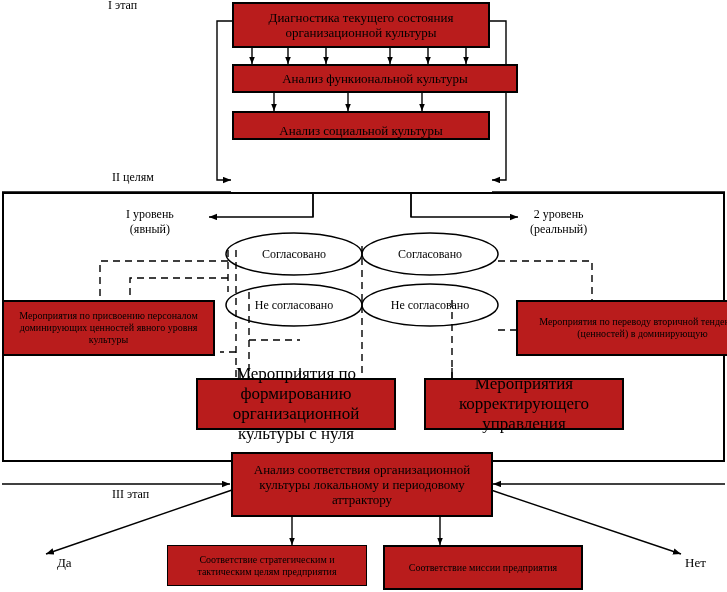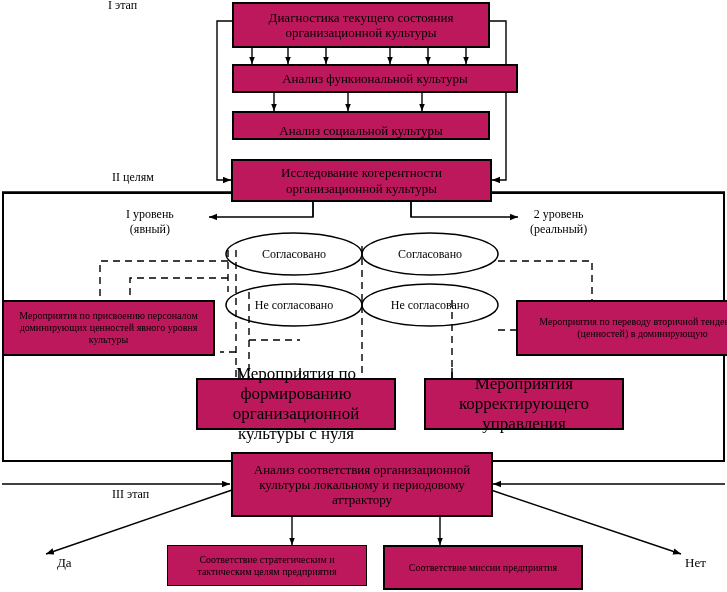--- a/index.html
+++ b/index.html
@@ -1,20 +1,20 @@
 <!DOCTYPE html>
 <html><head>
 <meta charset="utf-8">
 <style>
   html,body{margin:0;padding:0;background:#fff;}
   body{width:727px;height:592px;position:relative;
        font-family:"Liberation Serif","DejaVu Serif",serif;color:#000;}
   #root{position:absolute;left:0;top:0;width:727px;height:592px;overflow:hidden;}
   svg.layer{position:absolute;left:0;top:0;width:727px;height:592px;pointer-events:none;}
-  .box{position:absolute;border:2px solid #000;background:#be185d;
+  .box{position:absolute;border:2px solid #000;background:#b91c1c;
        display:flex;align-items:center;justify-content:center;text-align:center;
        box-sizing:border-box;line-height:1.18;}
   .box.thin{border-width:1px;}
   .box span{display:block;padding:0 4px;}
   .lbl{position:absolute;white-space:nowrap;}
   .ell{position:absolute;display:flex;align-items:center;justify-content:center;
        text-align:left;white-space:nowrap;}
   .ell span{position:relative;z-index:2;}
   .frame{position:absolute;border:2px solid #000;box-sizing:border-box;background:transparent;}
   .f13{font-size:13px;}
@@ -116,23 +116,20 @@
   </div>
 
   <div class="box f13" style="left:232px;top:64px;width:286px;height:29px;">
     <span>Анализ функиональной культуры</span>
   </div>
 
   <div class="box f13" style="left:232px;top:111px;width:258px;height:29px;align-items:flex-end;">
     <span>Анализ социальной культуры</span>
   </div>
 
-  <div class="box f13" style="left:231px;top:159px;width:261px;height:43px;">
-    <span>Исследование когерентности организационной культуры</span>
-  </div>
 
   <div class="box f10" style="left:2px;top:300px;width:213px;height:56px;">
     <span>Мероприятия по присвоению персоналом доминирующих ценностей явного уровня культуры</span>
   </div>
 
   <div class="box f10" style="left:516px;top:300px;width:253px;height:56px;">
     <span>Мероприятия по переводу вторичной тенденции (ценностей) в доминирующую</span>
   </div>
 
   <div class="box f11" style="left:152px;top:378px;width:200px;height:52px;">

